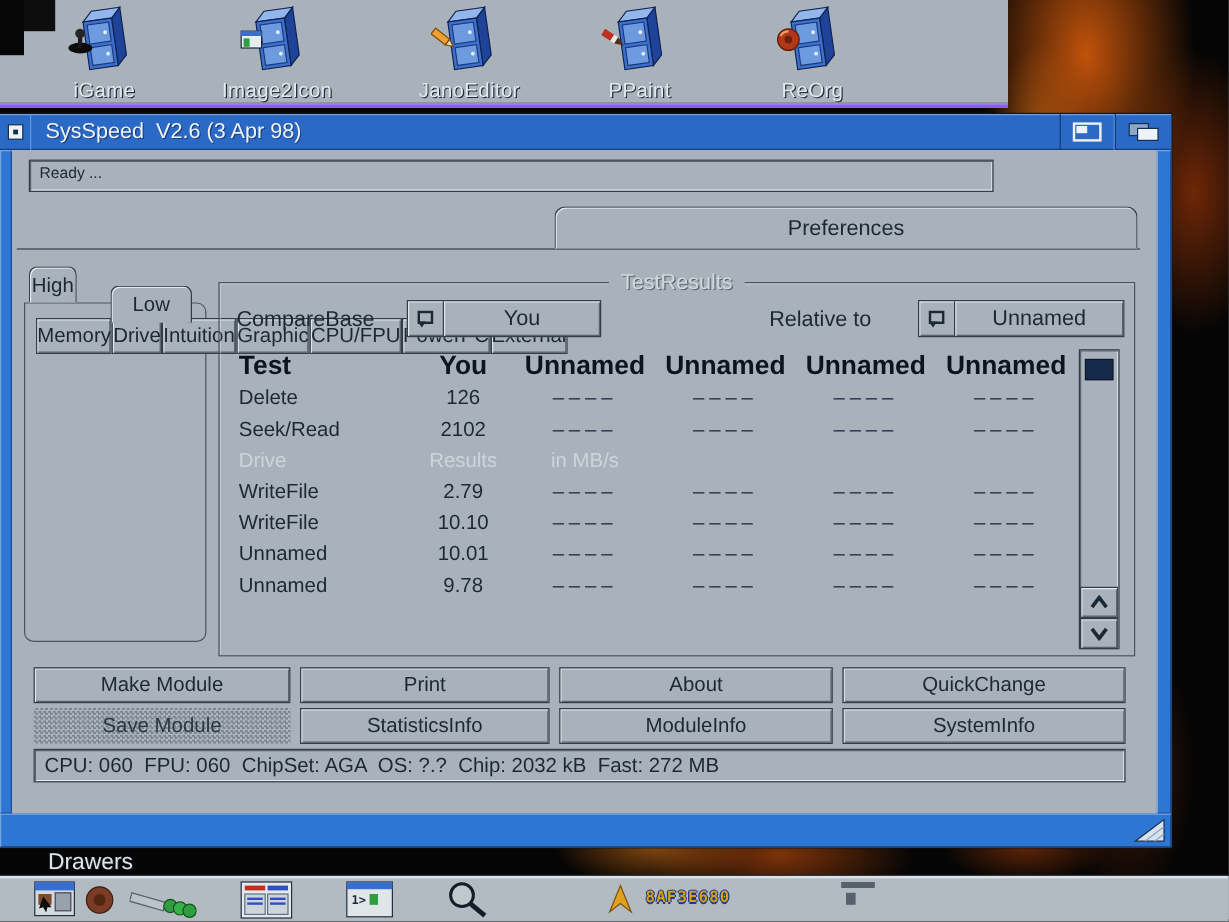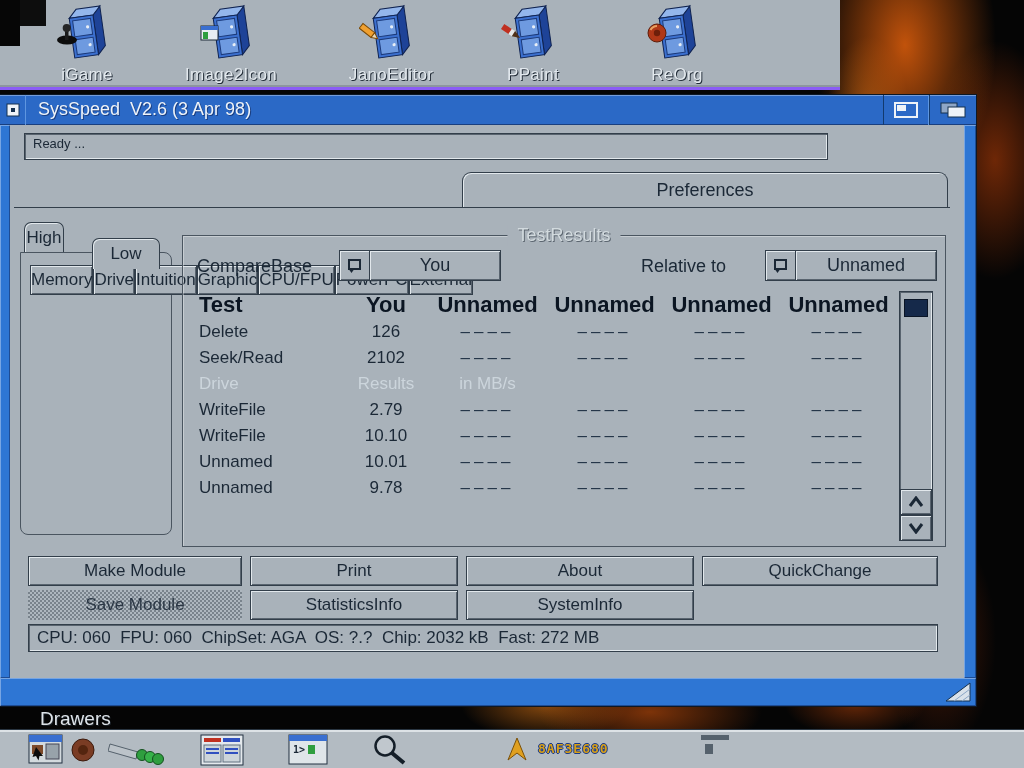--- a/index.html
+++ b/index.html
@@ -359,20 +359,21 @@
     </div>
   </div>
 
   <div class="abs" id="agrid">
       <div class="btn raised">Make Module</div>
       <div class="btn raised">Print</div>
       <div class="btn raised">About</div>
       <div class="btn raised">QuickChange</div>
       <div class="btn ghosted">Save Module</div>
       <div class="btn raised">StatisticsInfo</div>
+      <div class="btn raised">ModuleInfo</div>
       <div class="btn raised">SystemInfo</div>
     </div>
   <div class="abs sunken" id="sysstatus">CPU: 060  FPU: 060  ChipSet: AGA  OS: ?.?  Chip: 2032 kB  Fast: 272 MB</div>
     <div class="tab inactive" style="left: 462px; width: 486px;">Preferences</div>
     <div class="minitab inactive" style="left: 24px; width: 40px;">High</div>
     <div class="minitab" style="left: 92px; width: 68px; margin-top: 16px;">Low</div>
   </div>
 
 <div class="abs" id="dock">
   <span id="docktext" style="left:538px">8AF3E680</span>

